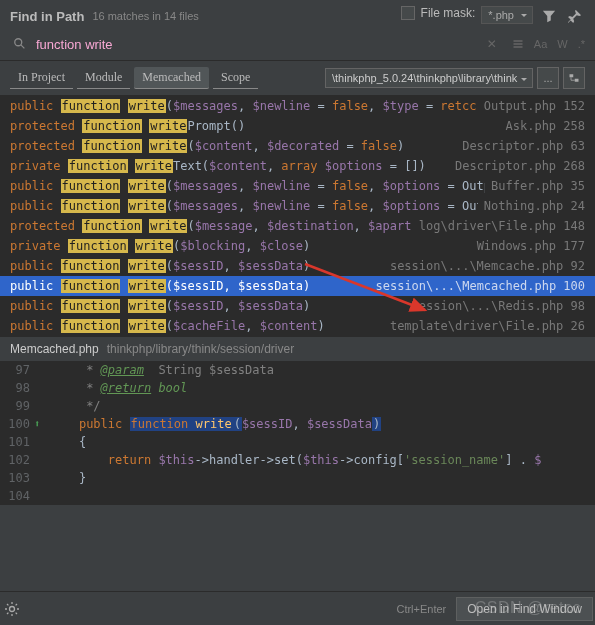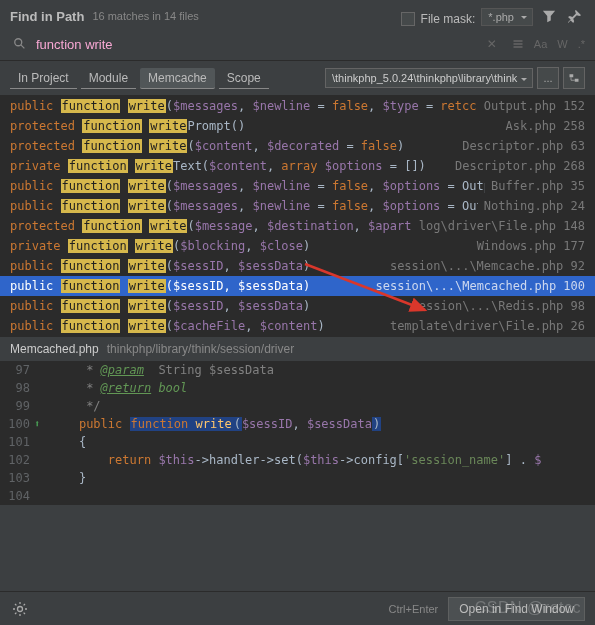--- a/index.html
+++ b/index.html
@@ -1,30 +1,30 @@
 <!DOCTYPE html>
 <html><head>
 <meta charset="utf-8">
 <style>
   * { margin: 0; padding: 0; box-sizing: border-box; }
   body { width: 595px; height: 625px; background: #3c3f41; font-family: "Segoe UI", Arial, sans-serif; font-size: 12px; color: #bbbbbb; overflow: hidden; position: relative; }
   .header { display: flex; align-items: center; padding: 6px 10px 4px; gap: 8px; }
   .header-title { font-weight: bold; color: #bbbbbb; font-size: 13px; }
   .header-sub { color: #888; font-size: 11px; }
-  .header-right { margin-left: auto; display: flex; align-items: flex-end; gap: 6px; }
+  .header-right { margin-left: auto; display: flex; align-items: flex-start; gap: 6px; }
   .checkbox { width: 14px; height: 14px; border: 1px solid #666; background: #45494a; }
   .filemask-field { background: #45494a; border: 1px solid #555; padding: 2px 18px 2px 6px; color: #aaa; position: relative; font-size: 11px; }
   .filemask-field::after { content: ""; position: absolute; right: 5px; top: 7px; border: 3px solid transparent; border-top-color: #aaa; }
   .icon-btn { width: 20px; height: 20px; display: flex; align-items: center; justify-content: center; color: #aaa; }
   .search-row { display: flex; align-items: center; padding: 4px 10px 6px; gap: 6px; border-bottom: 1px solid #2b2b2b; }
   .search-icon { width: 14px; height: 14px; }
   .search-input { flex: 1; background: transparent; border: none; outline: none; color: #f9a8d4; font-size: 13px; padding: 2px 0; }
   .search-opts { display: flex; gap: 10px; color: #666; font-size: 11px; }
   .tabs-row { display: flex; align-items: center; padding: 6px 10px; gap: 4px; border-bottom: 1px solid #2b2b2b; }
-  .tab { padding: 3px 8px; color: #bbb; font-size: 12px; }
+  .tab { padding: 3px 8px; color: #bbb; font-size: 12px; font-family: Liberation Serif, serif; }
   .tab.active { background: #515658; border-radius: 2px; }
   .tab.underline { border-bottom: 1px solid #888; }
   .path-combo { margin-left: auto; background: #45494a; border: 1px solid #646464; padding: 3px 18px 3px 6px; font-size: 11px; color: #ccc; width: 208px; position: relative; white-space: nowrap; overflow: hidden; }
   .path-combo::after { content: ""; position: absolute; right: 5px; top: 9px; border: 3px solid transparent; border-top-color: #aaa; }
   .sq-btn { width: 22px; height: 22px; background: #45494a; border: 1px solid #646464; display: flex; align-items: center; justify-content: center; color: #aaa; font-size: 11px; }
   .results { background: #2b2b2b; font-family: Consolas, monospace; font-size: 12px; }
   .result-row { display: flex; align-items: center; padding: 3px 10px; white-space: nowrap; overflow: hidden; }
   .result-row.selected { background: #2f65ca; color: #fff; }
   .code-cell { flex: 1; overflow: hidden; }
   .file-cell { color: #787878; padding-left: 6px; }
@@ -43,21 +43,21 @@
   .gutter-mark { width: 16px; color: #499c54; text-align: left; font-size: 10px; }
   .code-txt { flex: 1; color: #a9b7c6; }
   .c-com { color: #808080; }
   .c-doc { color: #629755; font-style: italic; }
   .c-tag { color: #629755; font-style: italic; text-decoration: underline; }
   .c-kw { color: #cc7832; }
   .c-fn { color: #ffc66d; }
   .c-fn-bg { background: #214283; padding: 0 1px; }
   .c-var { color: #9876aa; }
   .c-str { color: #6a8759; }
-  .footer { position: absolute; left: 0; right: 0; bottom: 0; height: 34px; background: #3c3f41; border-top: 1px solid #2b2b2b; display: flex; align-items: center; padding: 0 10px; gap: 10px; }
+  .footer { position: absolute; left: 0; right: 0; bottom: 0; height: 34px; background: #3c3f41; border-top: 1px solid #2b2b2b; display: flex; align-items: center; padding: 0 2px; gap: 10px; }
   .footer-hint { margin-left: auto; color: #888; font-size: 11px; }
   .open-btn { background: #4c5052; border: 1px solid #5e6060; color: #bbb; padding: 4px 10px; font-size: 12px; position: relative; }
   .watermark { position: absolute; right: 14px; bottom: 8px; color: rgba(220,220,220,0.28); font-size: 16px; letter-spacing: 0.5px; pointer-events: none; }
   .arrow-svg { position: absolute; left: 300px; top: 254px; pointer-events: none; }
 </style>
 </head>
 <body>
 
 <div class="header">
   <span class="header-title">Find in Path</span>
@@ -98,21 +98,21 @@
   <div class="search-opts">
     <span>Aa</span>
     <span>W</span>
     <span>.*</span>
   </div>
 </div>
 
 <div class="tabs-row">
   <span class="tab underline">In Project</span>
   <span class="tab underline">Module</span>
-  <span class="tab active underline">Memcache</span>
+  <span class="tab active underline">Memcached</span>
   <span class="tab underline">Scope</span>
   <span class="path-combo">\thinkphp_5.0.24\thinkphp\library\think</span>
   <span class="sq-btn">...</span>
   <span class="sq-btn">
     <svg width="12" height="12" viewBox="0 0 16 16">
         <rect x="2" y="3" width="5" height="4" fill="#aaa"></rect>
         <rect x="9" y="9" width="5" height="4" fill="#aaa"></rect>
         <path d="M4 7v4h5" stroke="#aaa" fill="none"></path>
       </svg>
   </span>

